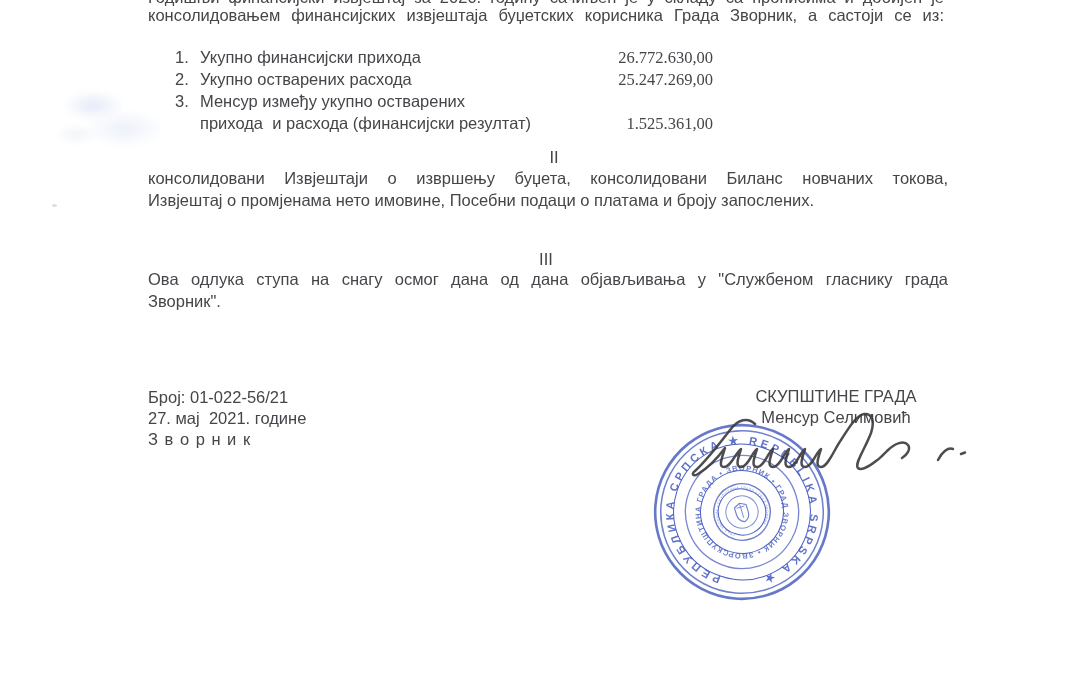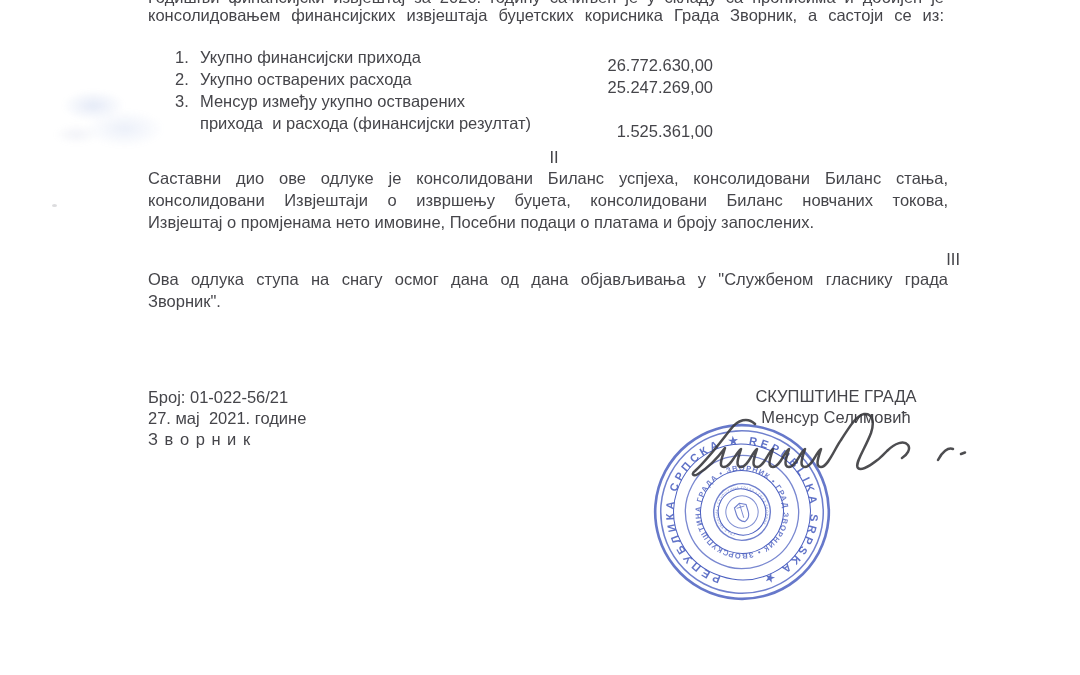--- a/index.html
+++ b/index.html
@@ -14,21 +14,21 @@
   .abs{position:absolute;}
   .txt{font-size:16.5px;line-height:22px;color:#45454a;}
   .just{text-align:justify;text-align-last:justify;}
   .pre{white-space:pre;}
   .center{text-align:center;}
 
   
   .list{left:175px;top:46px;width:538px;}
   .lrow{position:relative;display:flex;height:22px;}
   .lnum{width:25px;flex:0 0 25px;}
-  .lamt{position:absolute;right:0;top:8px;}
+  .lamt{position:absolute;right:0;top:1px;font-family:Liberation Serif, serif;}
   .lcont{padding-left:25px;}
 
   
   .bleed{
     left:44px;top:84px;width:130px;height:72px;
     background:
       radial-gradient(ellipse 45px 22px at 38% 30%, rgba(110,140,210,.18), rgba(110,140,210,0) 70%),
       radial-gradient(ellipse 55px 26px at 62% 62%, rgba(120,150,215,.14), rgba(120,150,215,0) 72%),
       radial-gradient(ellipse 30px 14px at 25% 70%, rgba(150,160,200,.12), rgba(150,160,200,0) 75%);
     filter:blur(2px);
@@ -66,26 +66,25 @@
       <span>Менсур између укупно остварених</span>
     </div>
     <div class="lrow">
       <span class="lcont pre">прихода  и расхода (финансијски резултат)</span>
       <span class="lamt">1.525.361,00</span>
     </div>
   </div>
 
   <div class="abs txt center" style="left:148px;top:146px;width:812px;">II</div>
   <div class="abs txt" style="left:148px;top:167px;width:800px;">
-    <div class="just">Саставни дио ове одлуке је консолидовани Биланс успјеха, консолидовани Биланс стања,</div>
     <div class="just">консолидовани Извјештаји о извршењу буџета,  консолидовани Биланс новчаних токова,</div>
     <div>Извјештај о промјенама нето имовине, Посебни подаци о платама и броју запослених.</div>
   </div>
 
-  <div class="abs txt center" style="left:148px;top:248px;width:812px;text-align:right;">III</div>
+  <div class="abs txt center" style="left:140px;top:248px;width:812px;">III</div>
   <div class="abs txt" style="left:148px;top:268px;width:800px;">
     <div class="just">Ова одлука ступа на снагу осмог дана  од дана објављивања у  "Службеном гласнику града</div>
     <div>Зворник".</div>
   </div>
 
   <div class="abs txt" style="left:148px;top:387px;line-height:21px;z-index:1;">
     <div class="pre">Број: 01-022-56/21</div>
     <div class="pre">27. мај  2021. године</div>
     <div class="pre" style="letter-spacing:1px;">З в о р н и к</div>
   </div>

